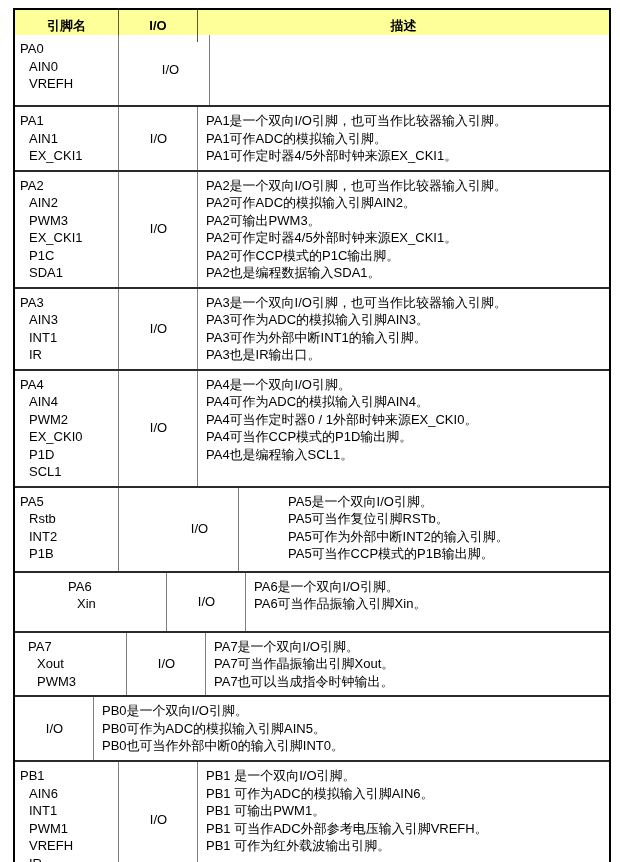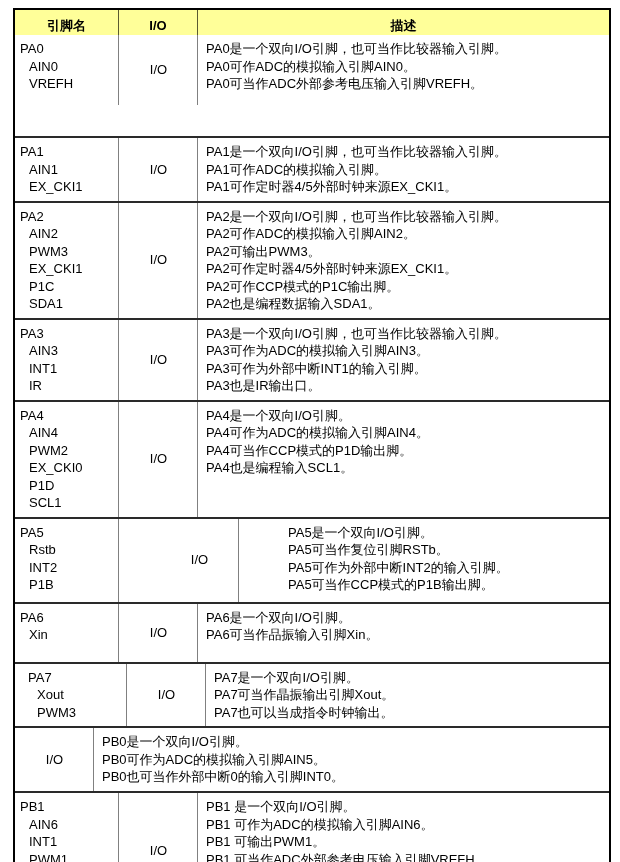--- a/index.html
+++ b/index.html
@@ -67,35 +67,30 @@
 <body>
 
 <div class="page">
   <div class="pin-table">
     <div class="trow header-row" style="background: rgb(255, 255, 153);">
       <div class="cell col-pins">引脚名</div>
       <div class="cell col-io">I/O</div>
       <div class="cell col-desc">描述</div>
     </div>
     <div id="rows-container">
-  <div class="trow" style="min-height: 70px;">
+  <div class="trow" style="min-height: 70px; gap: 12px;">
     <div class="cell col-pins">
             <div class="pin-line primary">PA0</div>
             <div class="pin-line sub">AIN0</div>
             <div class="pin-line sub">VREFH</div>
           </div>
     <div class="cell col-io">I/O</div>
-    <div class="cell col-desc">
-            <div class="desc-line">PA0是一个双向I/O引脚，也可当作比较器输入引脚。</div>
-            <div class="desc-line">PA0可作ADC的模拟输入引脚AIN0。</div>
-            <div class="desc-line">PA0可当作ADC外部参考电压输入引脚VREFH。</div>
-          </div>
-  </div>
-
-  <div class="trow" style="min-height: 59px; margin-top: 31px;">
+  </div>
+
+  <div class="trow" style="min-height: 59px;">
     <div class="cell col-pins">
             <div class="pin-line primary">PA1</div>
             <div class="pin-line sub">AIN1</div>
             <div class="pin-line sub">EX_CKI1</div>
           </div>
     <div class="cell col-io">I/O</div>
     <div class="cell col-desc">
             <div class="desc-line">PA1是一个双向I/O引脚，也可当作比较器输入引脚。</div>
             <div class="desc-line">PA1可作ADC的模拟输入引脚。</div>
             <div class="desc-line">PA1可作定时器4/5外部时钟来源EX_CKI1。</div>
@@ -144,20 +139,21 @@
             <div class="pin-line sub">AIN4</div>
             <div class="pin-line sub">PWM2</div>
             <div class="pin-line sub">EX_CKI0</div>
             <div class="pin-line sub">P1D</div>
             <div class="pin-line sub">SCL1</div>
           </div>
     <div class="cell col-io">I/O</div>
     <div class="cell col-desc">
             <div class="desc-line">PA4是一个双向I/O引脚。</div>
             <div class="desc-line">PA4可作为ADC的模拟输入引脚AIN4。</div>
+            <div class="desc-line">PA4可当作定时器0 / 1外部时钟来源EX_CKI0。</div>
             <div class="desc-line">PA4可当作CCP模式的P1D输出脚。</div>
             <div class="desc-line">PA4也是编程输入SCL1。</div>
           </div>
   </div>
 
   <div class="trow" style="min-height: 85px; gap: 41px;">
     <div class="cell col-pins">
             <div class="pin-line primary">PA5</div>
             <div class="pin-line sub">Rstb</div>
             <div class="pin-line sub">INT2</div>
@@ -165,21 +161,21 @@
           </div>
     <div class="cell col-io">I/O</div>
     <div class="cell col-desc">
             <div class="desc-line">PA5是一个双向I/O引脚。</div>
             <div class="desc-line">PA5可当作复位引脚RSTb。</div>
             <div class="desc-line">PA5可作为外部中断INT2的输入引脚。</div>
             <div class="desc-line">PA5可当作CCP模式的P1B输出脚。</div>
           </div>
   </div>
 
-  <div class="trow" style="min-height: 60px;">
+  <div class="trow" style="min-height: 60px; padding-left: 48px;">
     <div class="cell col-pins">
             <div class="pin-line primary">PA6</div>
             <div class="pin-line sub">Xin</div>
           </div>
     <div class="cell col-io">I/O</div>
     <div class="cell col-desc">
             <div class="desc-line">PA6是一个双向I/O引脚。</div>
             <div class="desc-line">PA6可当作品振输入引脚Xin。</div>
           </div>
   </div>

